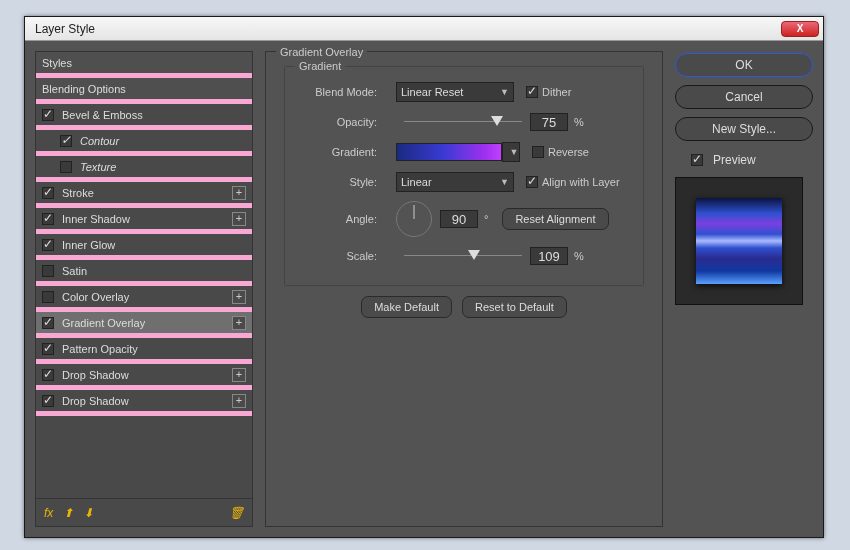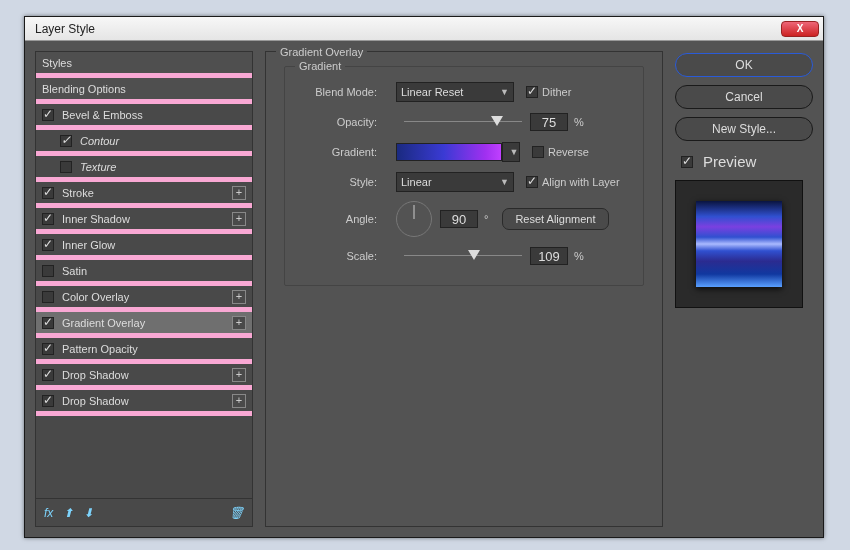--- a/index.html
+++ b/index.html
@@ -18,21 +18,21 @@
   .styleitem { height:26px; display:flex; align-items:center; padding:0 6px; border-bottom:5px solid #f9a8d4;
                font-size:11px; color:#ddd; position:relative; cursor:pointer;}
   .styleitem.header { background:#4f4f4f; }
   .styleitem.sub { padding-left:24px;font-style:italic; }
   .styleitem.selected { background:#6f6f6f; }
   .chk { width:12px; height:12px; border:1px solid #222; background:#3a3a3a; margin-right:8px; position:relative;}
   .chk.on::after{ content:"✓"; position:absolute; top:-3px; left:0; font-size:12px; color:#ddd;}
   .plusbtn { position:absolute; right:6px; width:14px; height:14px; border:1px solid #888; background:#4a4a4a;
              color:#ccc; font-size:11px; line-height:11px; text-align:center;}
   .left-footer { margin-top:auto; height:28px; display:flex; align-items:center; gap:10px; padding:0 8px;
-                 border-top:1px solid #333; color:#7dd3fc; font-size:12px;}
+                 border-top:1px solid #333; color:#eab308; font-size:12px;}
   .left-footer .spacer { flex:1; }
   .ficon { cursor:pointer; font-style:italic; }
   
   .center { flex:1; border:1px solid #333; position:relative; padding:14px 18px 10px;}
   .fieldset-label { position:absolute; top:-6px; left:10px; font-size:11px; color:#ccc; background:#535353; padding:0 4px;}
   .inner-fieldset { border:1px solid #444; border-radius:2px; padding:10px 12px 14px; position:relative;}
   .inner-fieldset .fieldset-label { top:-7px; }
   .row { display:flex; align-items:center; height:30px; font-size:11px; color:#ccc;}
   .row label.pre { width:80px; text-align:right; margin-right:19px;}
   .select { height:20px; background:#3a3a3a; border:1px solid #222; color:#ddd; font-size:11px; padding:0 4px;
@@ -52,21 +52,21 @@
   .angle-dial .needle { position:absolute; left:50%; top:50%; width:1px; height:14px; background:#ccc;
                         transform-origin:top center; transform:translate(-50%,0) rotate(180deg);}
   .btn { height:22px; padding:0 12px; background:#4a4a4a; border:1px solid #2a2a2a; color:#ddd; font-size:11px;
          border-radius:7px; cursor:pointer; display:inline-flex; align-items:center;}
   .btnrow { display:flex; gap:10px; justify-content:center; margin-top:10px;}
   
   .right { width:138px; display:flex; flex-direction:column; gap:8px; padding-top:2px;}
   .rbtn { height:24px; border:1px solid #1a1a1a; border-radius:12px; background:#4a4a4a; color:#ddd;
           font-size:12px; text-align:center; line-height:22px; cursor:pointer;}
   .rbtn.primary { border:1.5px solid #2a5bd8; }
-  .previewrow { display:flex; align-items:center; gap:6px; font-size:15px; color:#ddd; margin:4px 0 2px 6px;}
+  .previewrow { display:flex; align-items:center; gap:6px; font-size:12px; color:#ddd; margin:4px 0 2px 16px;}
   .preview { width:128px; height:128px; background:#2a2a2a; border:1px solid #111; display:flex;
              align-items:center; justify-content:center;}
   .pv { width:86px; height:86px; background:
         linear-gradient(180deg,#0a1440 0%,#3050d0 18%,#7a40e0 30%,#3050d0 42%,#aabaff 50%,
                          #3050d0 58%,#2b2b90 70%,#1038a0 85%,#5aa0ff 100%);
         box-shadow:0 2px 6px rgba(0,0,0,.8);}
 </style>
 </head>
 <body>
 
@@ -214,20 +214,28 @@
           <label class="pre">Scale:</label>
           <div class="slider" style="max-width:118px">
             <div class="track"></div>
               <div class="thumb" style="left:54%"></div>
           </div>
           <input class="numbox" value="109" style="">
           <span style="margin-left:6px">%</span>
         </div>
       </div>
 
+      <div class="btnrow">
+        <div class="btn">
+            <span>Make Default</span>
+          </div>
+        <div class="btn">
+            <span>Reset to Default</span>
+          </div>
+      </div>
     </div>
 
     <div class="right">
       <div class="rbtn primary">OK</div>
       <div class="rbtn">Cancel</div>
       <div class="rbtn">New Style...</div>
       <div class="previewrow">
         <span class="smallchk on"></span>
         <span>Preview</span>
       </div>

